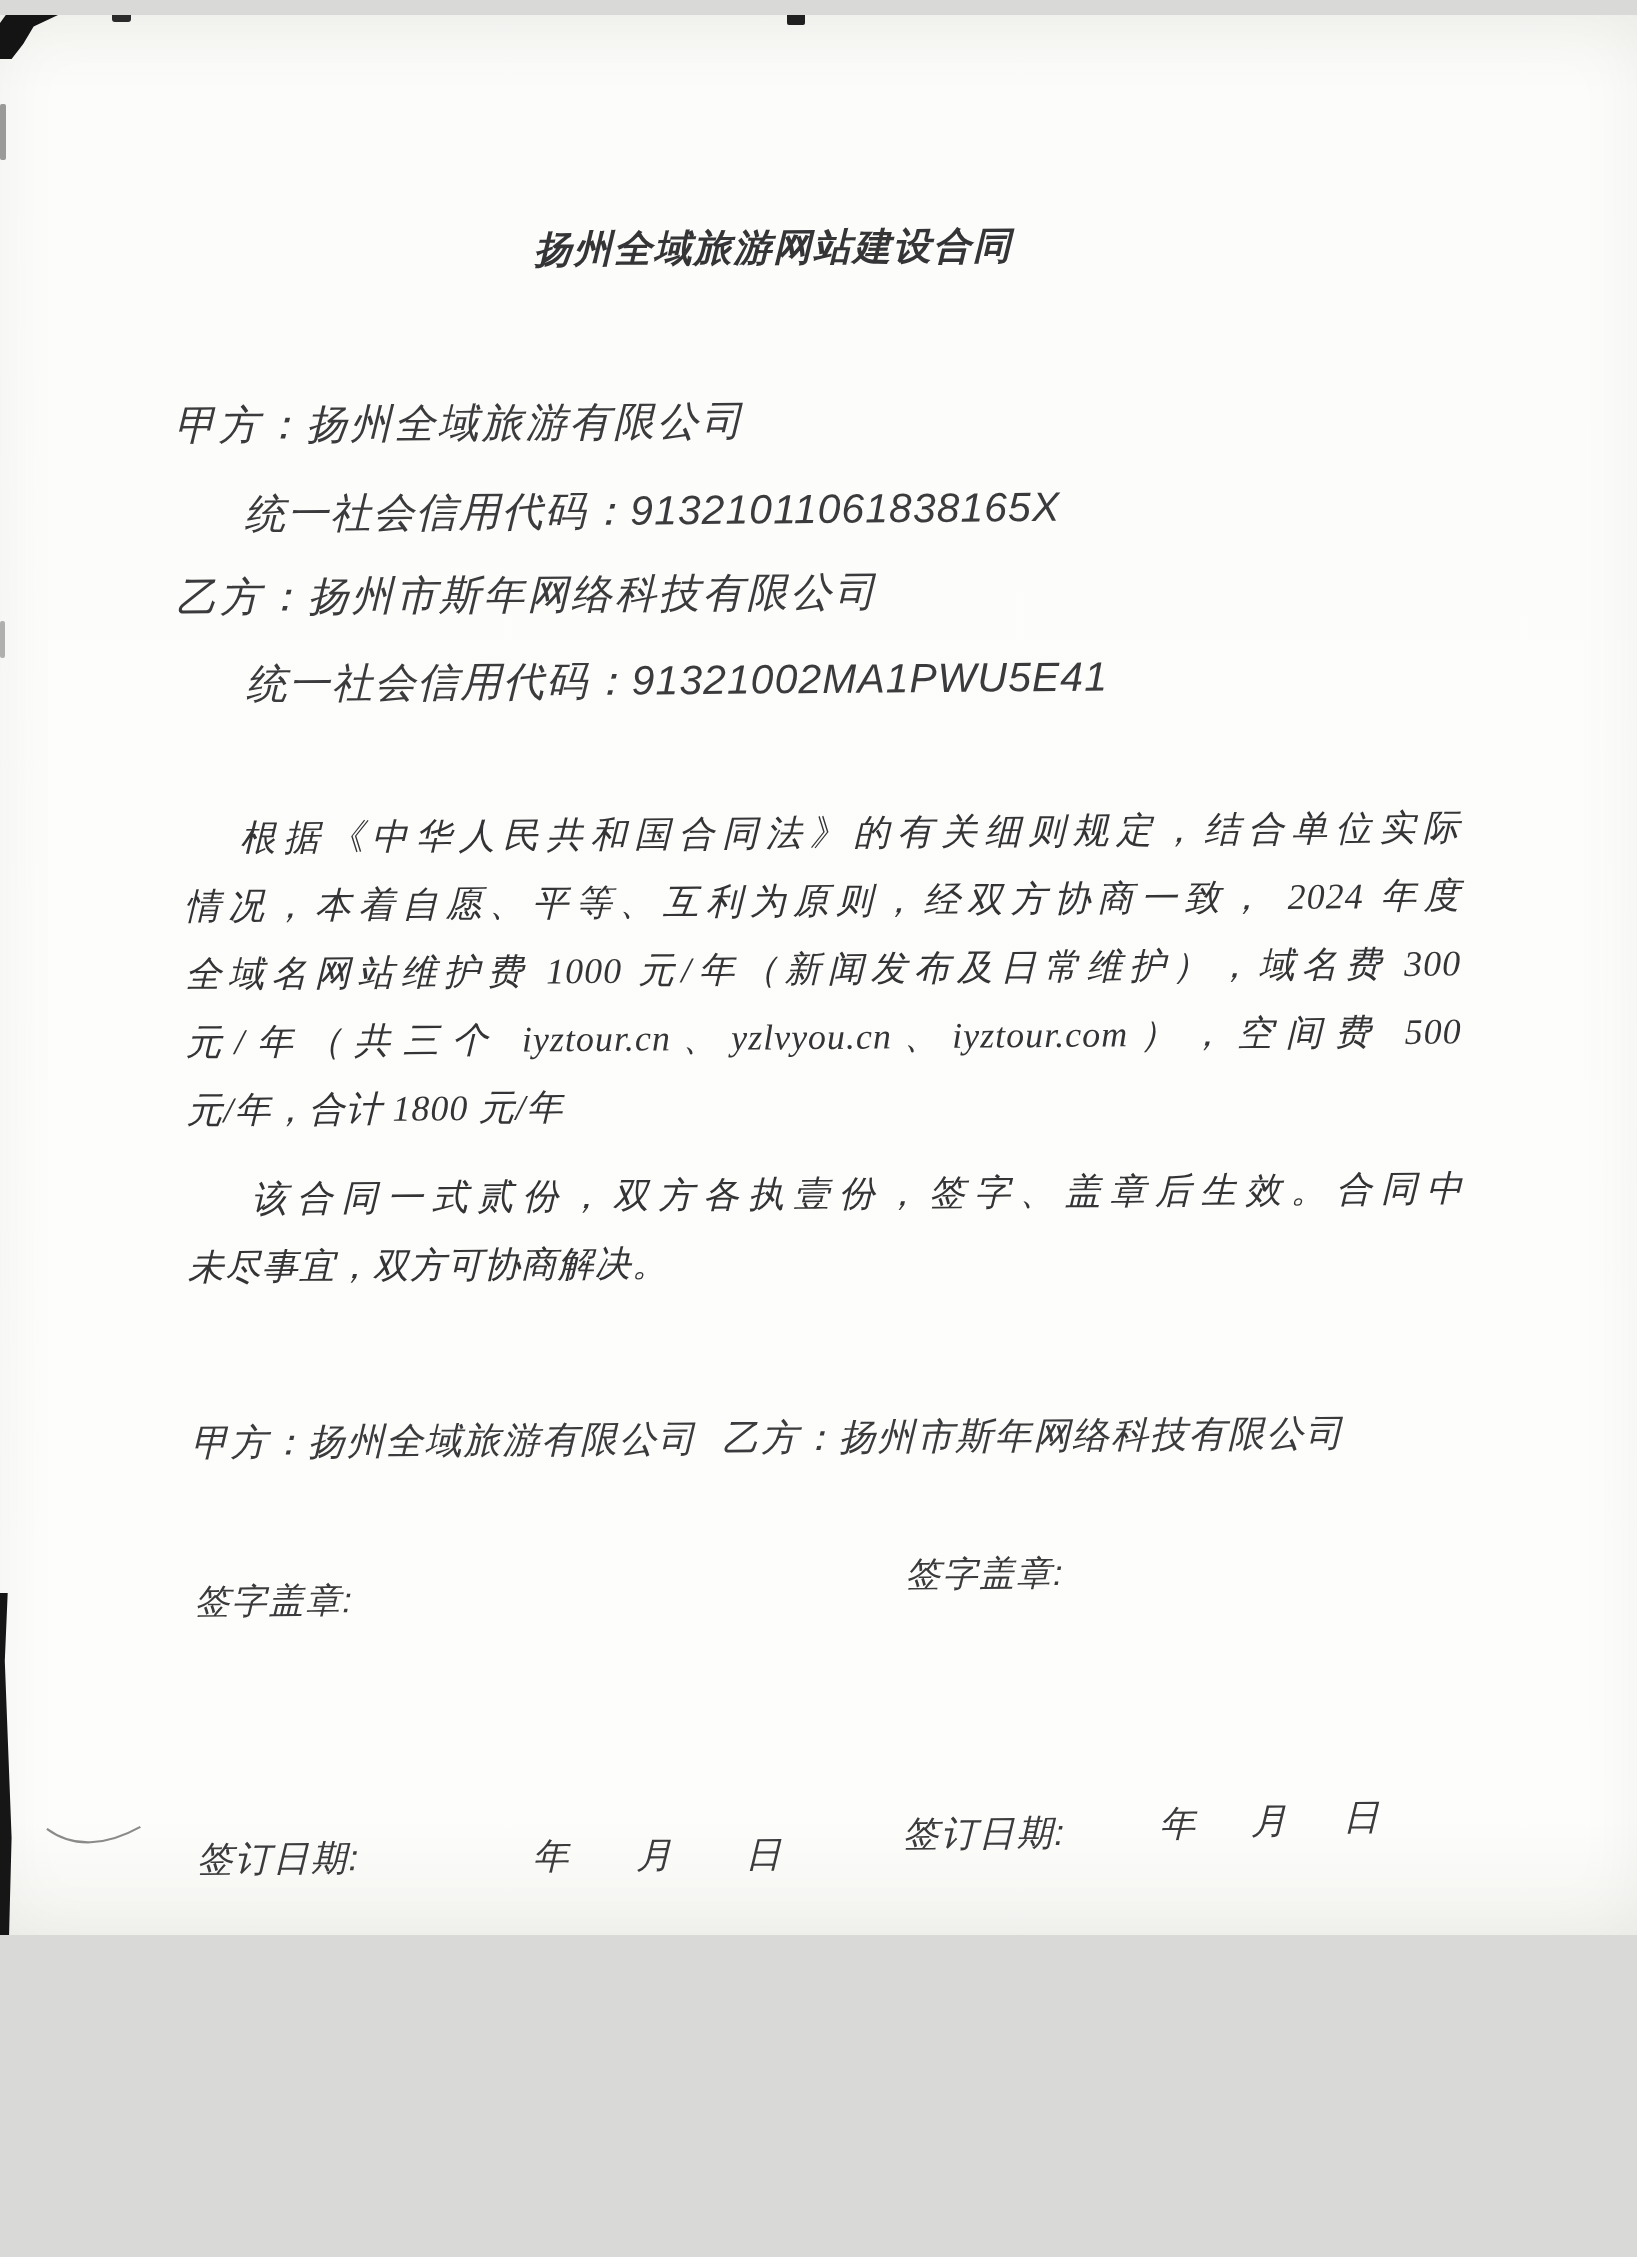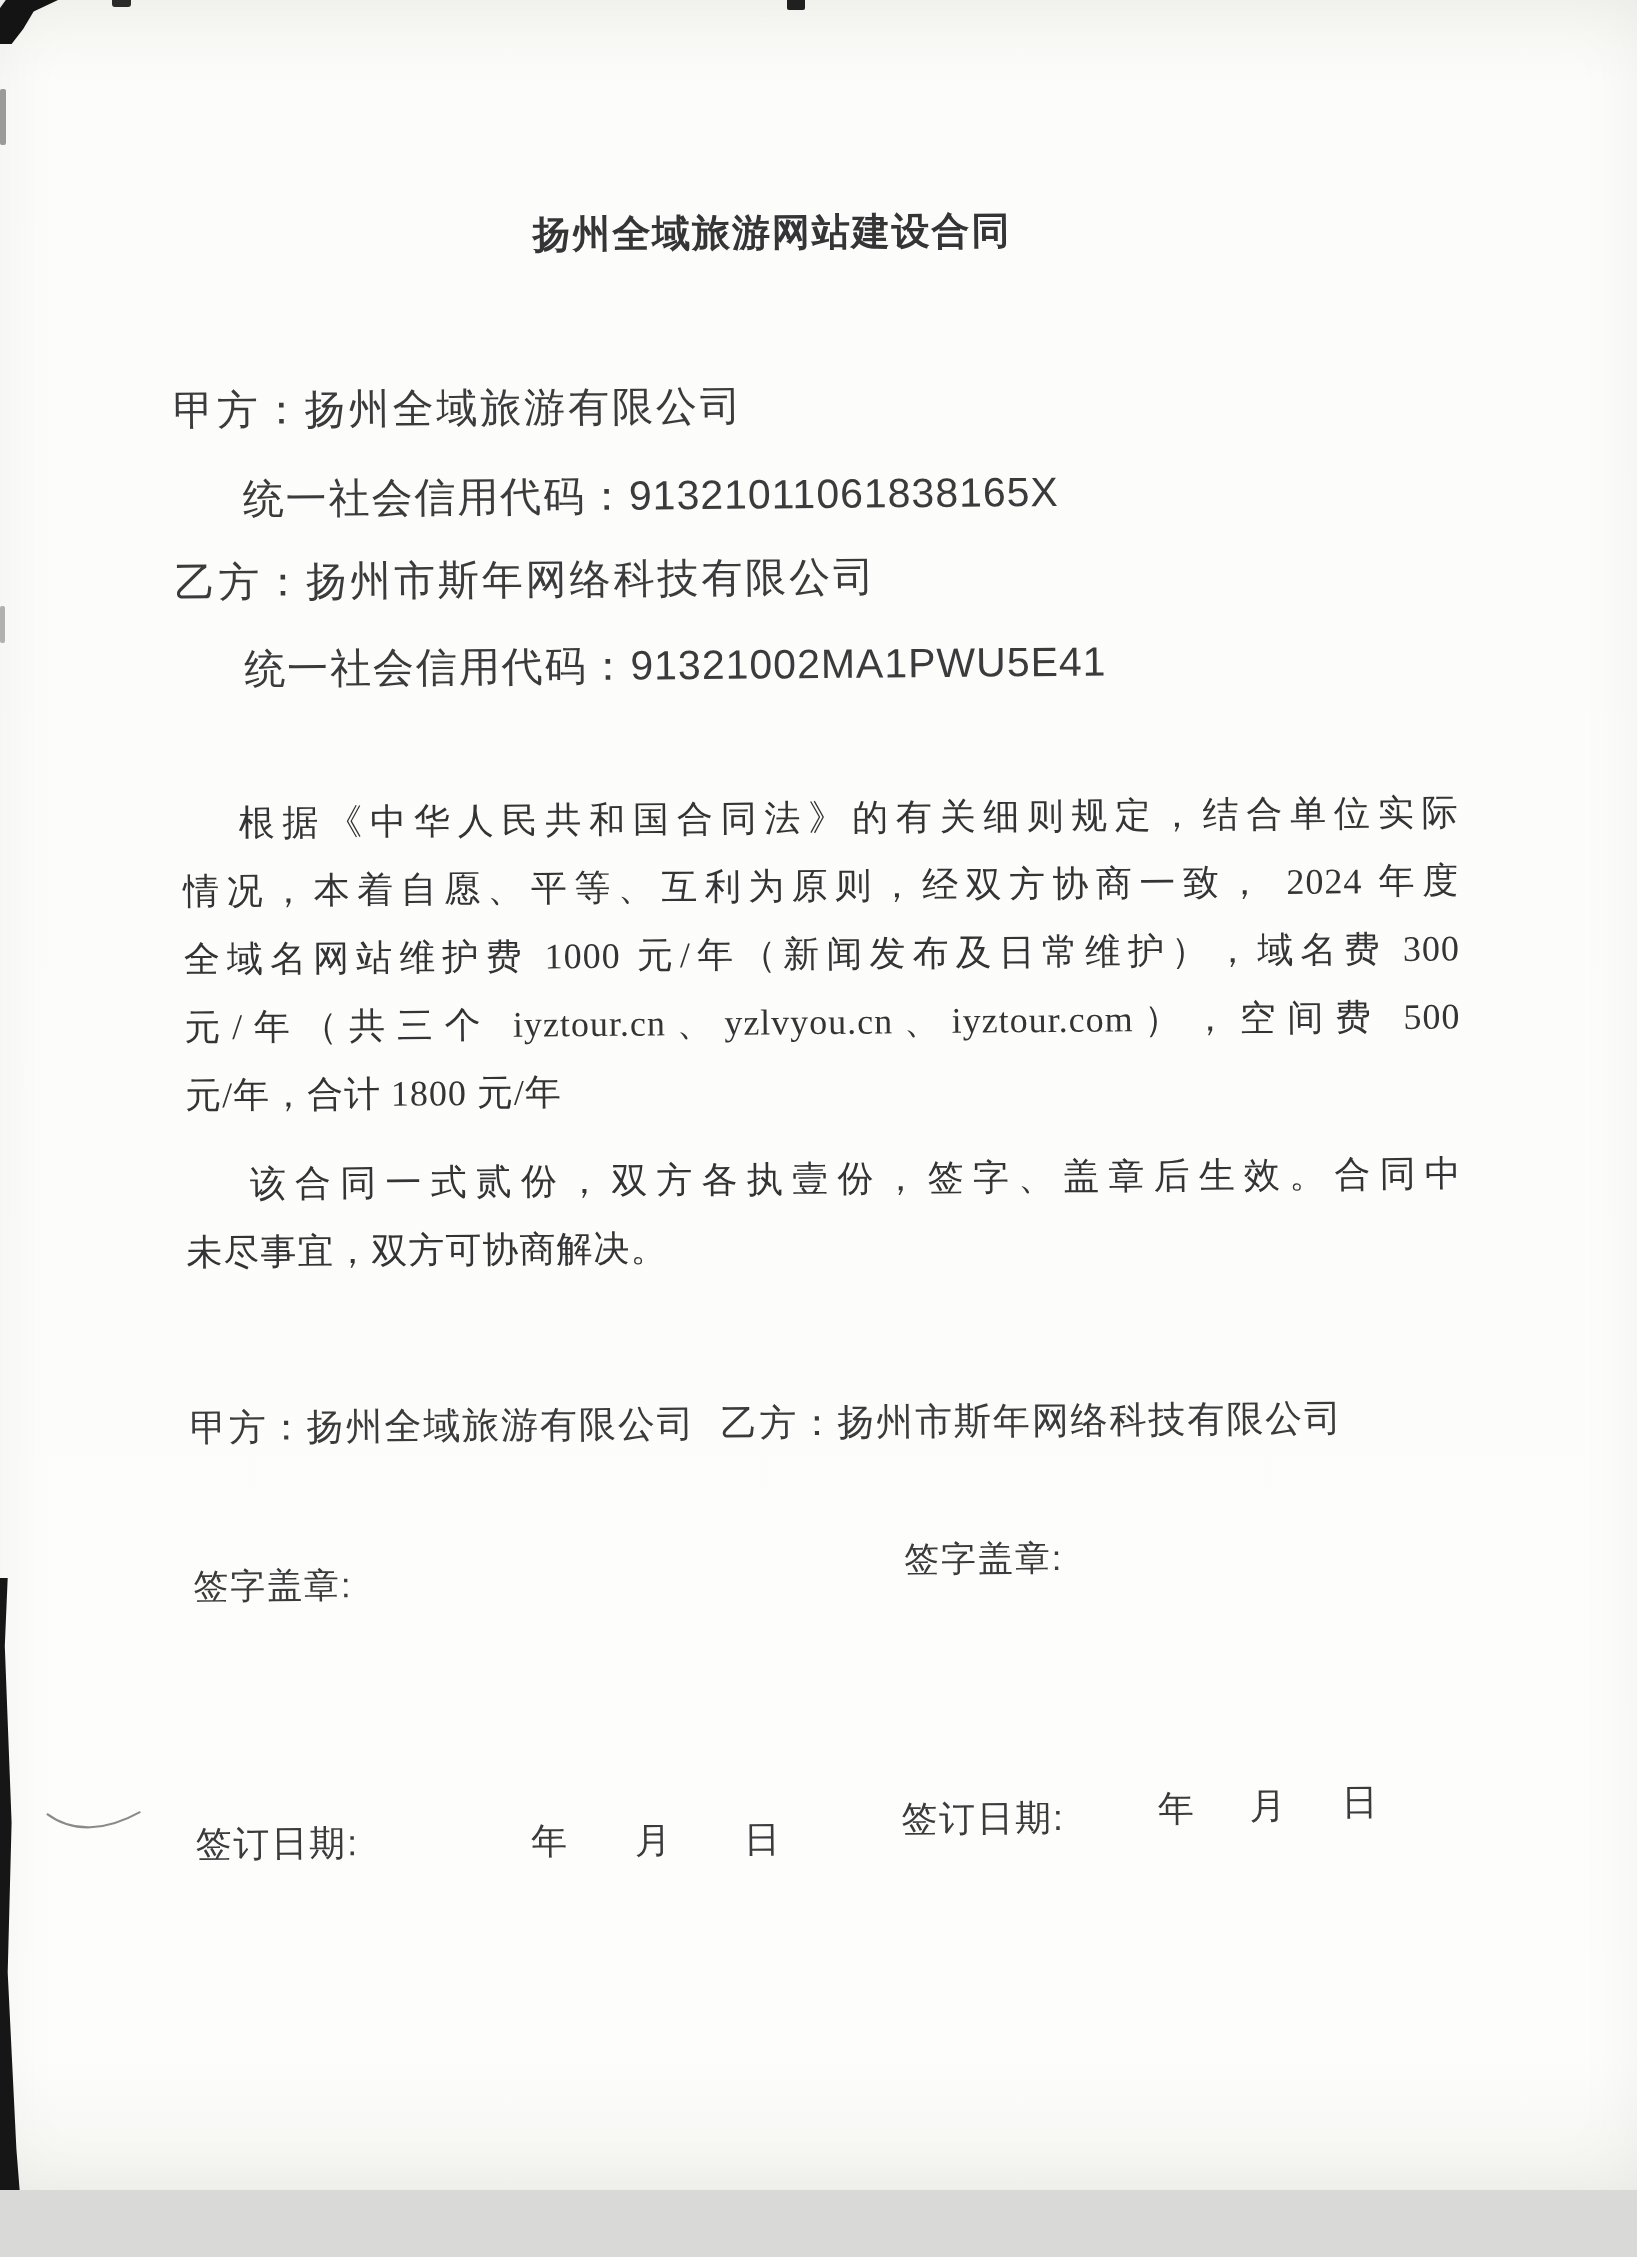--- a/index.html
+++ b/index.html
@@ -1,24 +1,25 @@
 <!DOCTYPE html>
 <html><head>
 <meta charset="utf-8">
 <style>
   html,body{margin:0;padding:0;background:#d9d9d7;}
   .page{
     position:relative;
-    width:1638px;height:2190px;
-    margin:0 auto;
+    width:1638px;height:1920px;
+    margin:15px auto;
     background:linear-gradient(180deg,#f6f6f3 0%,#fcfcfa 4%,#fdfdfb 94%,#f4f4f1 100%);
     overflow:hidden;
     color:#3a3a3c;
     font-family:"Liberation Sans","DejaVu Sans",sans-serif;
     box-shadow:inset 0 0 68px rgba(0,0,0,0.05);
+    font-style:italic;
   }
   .content{position:absolute;inset:0;transform:rotate(-0.5deg);transform-origin:50% 55%;}
   .abs{position:absolute;}
   .hei{font-family:"Liberation Sans","DejaVu Sans",sans-serif;}
   .song{font-family:"Liberation Serif","DejaVu Serif",serif;color:#343436;}
 
   .title{
     left:541px;top:207px;
     font-size:38px;font-weight:700;letter-spacing:1.9px;
     color:#353537;white-space:nowrap;

